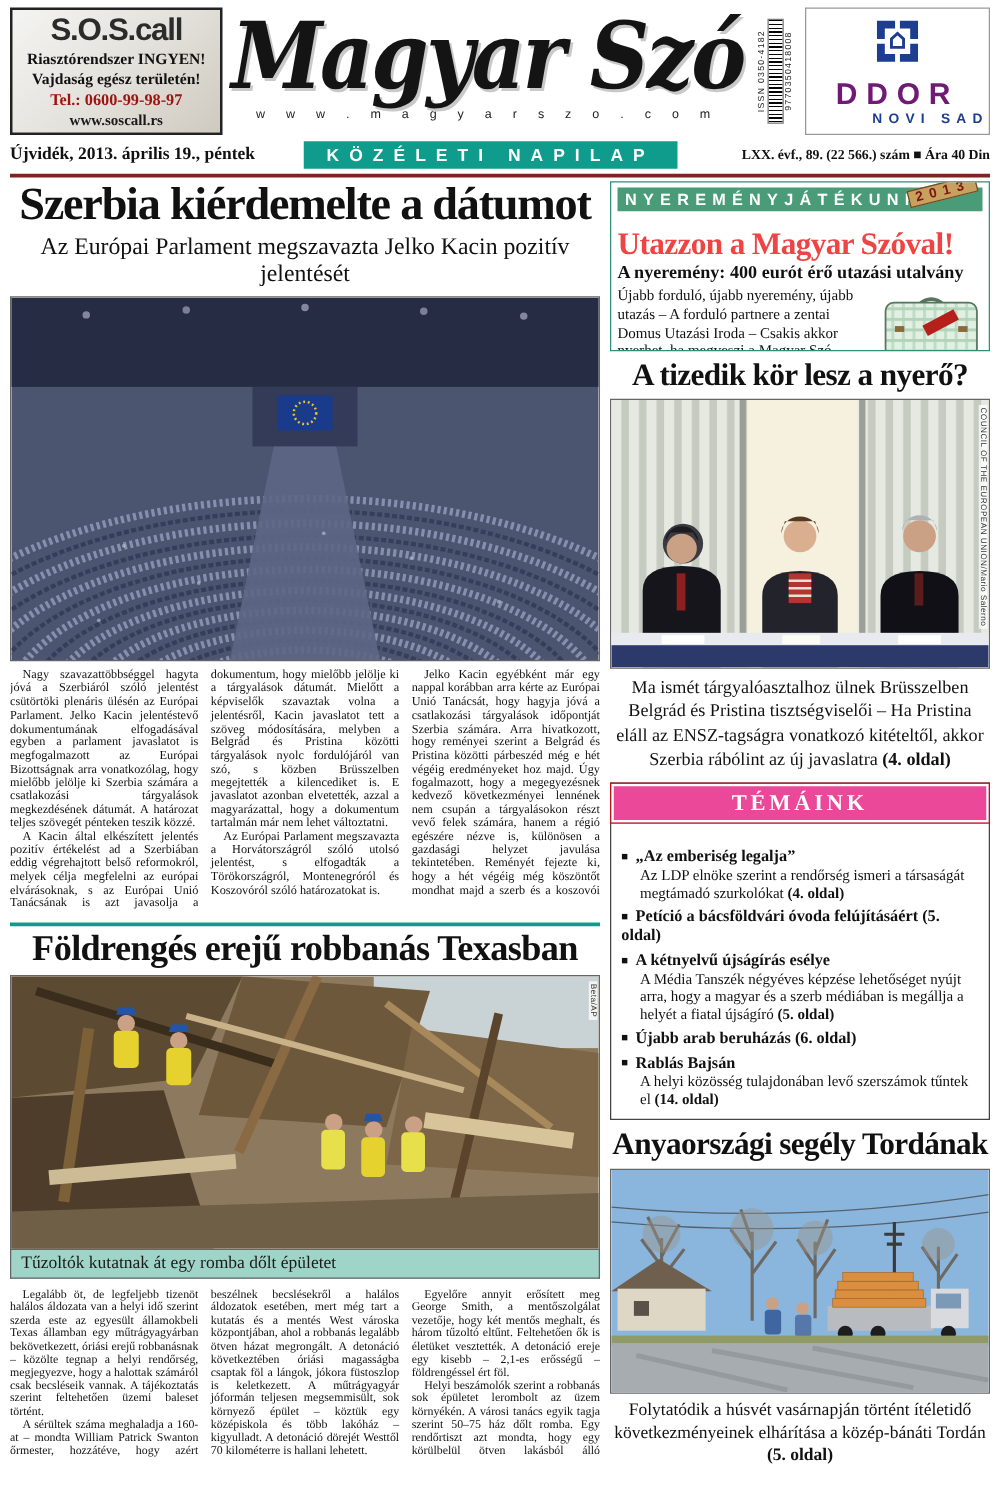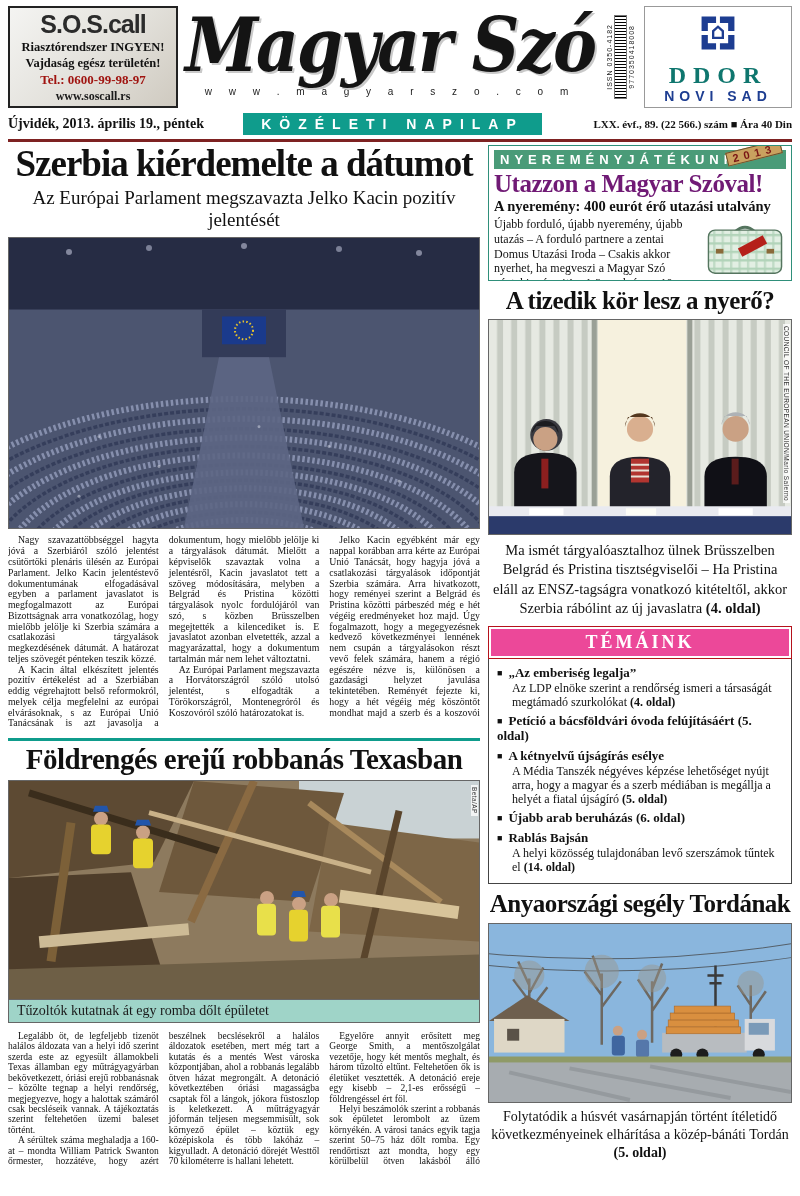--- a/index.html
+++ b/index.html
@@ -24,22 +24,22 @@
   .mast-title {
     font-family:"DejaVu Serif", serif; font-weight:bold; font-style:italic;
     font-size:66px; line-height:1.0; letter-spacing:-2px; color:#141414;
     text-shadow:2px 2px 0 #c9c9c9; transform:scaleY(1.12); transform-origin:top center; white-space:nowrap;
   }
   .mast-site { font-family:"Liberation Sans",sans-serif; font-size:10px; letter-spacing:7px; color:#222; margin-top:12px; }
   .bc-wrap { width:36px; display:flex; align-items:center; justify-content:center; gap:1px; }
   .bc-issn, .bc-num { writing-mode:vertical-rl; transform:rotate(180deg); font-family:"Liberation Sans",sans-serif; font-size:7px; letter-spacing:1px; color:#222; }
   .bc-bars { width:13px; height:84px; background:repeating-linear-gradient(0deg,#000 0 1px,#fff 1px 3px); border:1px solid #777; }
   .ddor-box { width:148px; border:1px solid #999; text-align:center; padding-top:3px; background:#fff; }
-  .ddor-name { font-family:Liberation Serif, serif; font-weight:bold; font-size:24px; letter-spacing:7px; color:#0f766e; line-height:1; margin-top:1px; }
-  .ddor-city { font-family:"Liberation Sans",sans-serif; font-weight:bold; font-size:14px; letter-spacing:5px; color:#1d3d91; margin-top:1px; }
+  .ddor-name { font-family:Liberation Sans, sans-serif; font-weight:bold; font-size:24px; letter-spacing:7px; color:#701a75; line-height:1; margin-top:1px; }
+  .ddor-city { font-family:"Liberation Sans",sans-serif; font-weight:bold; font-size:11px; letter-spacing:5px; color:#1d3d91; margin-top:1px;text-align:right; }
   .hdr-date { display:flex; align-items:center; margin-top:5px; gap:10px; }
   .date-left { font-weight:bold; font-size:14px; white-space:nowrap; width:225px; }
   .tagline {
     flex:1; background:#0f9c8c; color:#fff; text-align:center;
     font-family:"Liberation Sans",sans-serif; font-weight:bold; font-size:14px; letter-spacing:8px; padding:3px 0;
   }
   .issue-right { font-weight:bold; font-size:11px; white-space:nowrap; text-align:right; width:240px; }
   .maroon-rule { height:3px; background:#7e2222; margin-top:4px; }
   
   .main { display:flex; gap:8px; margin-top:3px; }
@@ -68,29 +68,29 @@
   .tx-capband { background:#9fd4c8; font-weight:normal; font-size:14px; padding:3px 8px; color:#1a1a1a; border:1px solid #666; border-top:none; }
   .bodycols.tx { font-size:9.5px; height:146px; margin-top:8px; }
   
   .promo { border:1px solid #2f8f7a; padding:4px 5px; height:136px; overflow:hidden; position:relative; }
   .promo-banner { background:#4a9b78; color:#fff; font-family:"Liberation Sans",sans-serif; font-weight:bold; font-size:13px; letter-spacing:5px; padding:2px 6px; position:relative; }
   .promo-tag {
     position:absolute; right:4px; top:-4px; transform:rotate(-14deg);
     background:#c9a15f; border:1px solid #6b4d2a; color:#7a1616; font-weight:bold; font-size:11px;
     font-family:"Liberation Sans",sans-serif; padding:0 5px;
   }
-  .promo-head { color:#701a75; font-weight:bold; font-size:25px; line-height:1.05; margin-top:2px; letter-spacing:-0.5px; }
+  .promo-head { color:#ef4444; font-weight:bold; font-size:25px; line-height:1.05; margin-top:14px; letter-spacing:-0.5px; }
   .promo-prize { font-weight:bold; font-size:14.5px; margin-top:1px; }
   .promo-body { font-size:12px; line-height:1.22; margin-top:2px; }
   .promo-case { float:right; width:82px; height:60px; margin:0 0 2px 5px; }
   .h-r { font-size:25px; font-weight:bold; text-align:center; line-height:1.05; margin:7px 0 5px; letter-spacing:-0.5px; }
   .cap { text-align:center; font-size:14.5px; line-height:1.32; margin:6px 4px 2px; }
   .temaink { border:1px solid #444; margin-top:8px; }
   .tem-banner { background:#ec4899; color:#fff; text-align:center; font-weight:bold; font-size:18px; letter-spacing:3px; padding:3px 0; border:2px solid #fff; outline:1px solid #b5121b; }
-  .tem-list { padding:8px 8px 4px; }
+  .tem-list { padding:20px 8px 4px; }
   .tem-item { margin-bottom:5px; }
   .tem-title { font-weight:bold; font-size:13px; line-height:1.15; }
   .sq { font-size:9px; margin-right:6px; position:relative; top:-1px; }
   .tem-desc { font-size:12px; line-height:1.18; padding-left:15px; }
   .cap-to { text-align:center; font-size:14px; line-height:1.3; margin:5px 2px 0; }
   b { font-weight:bold; }
 </style>
 </head>
 <body>
 

